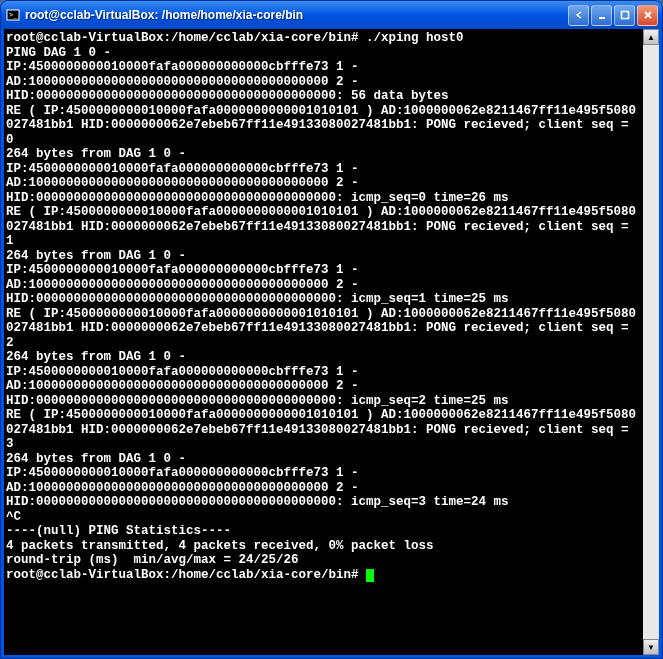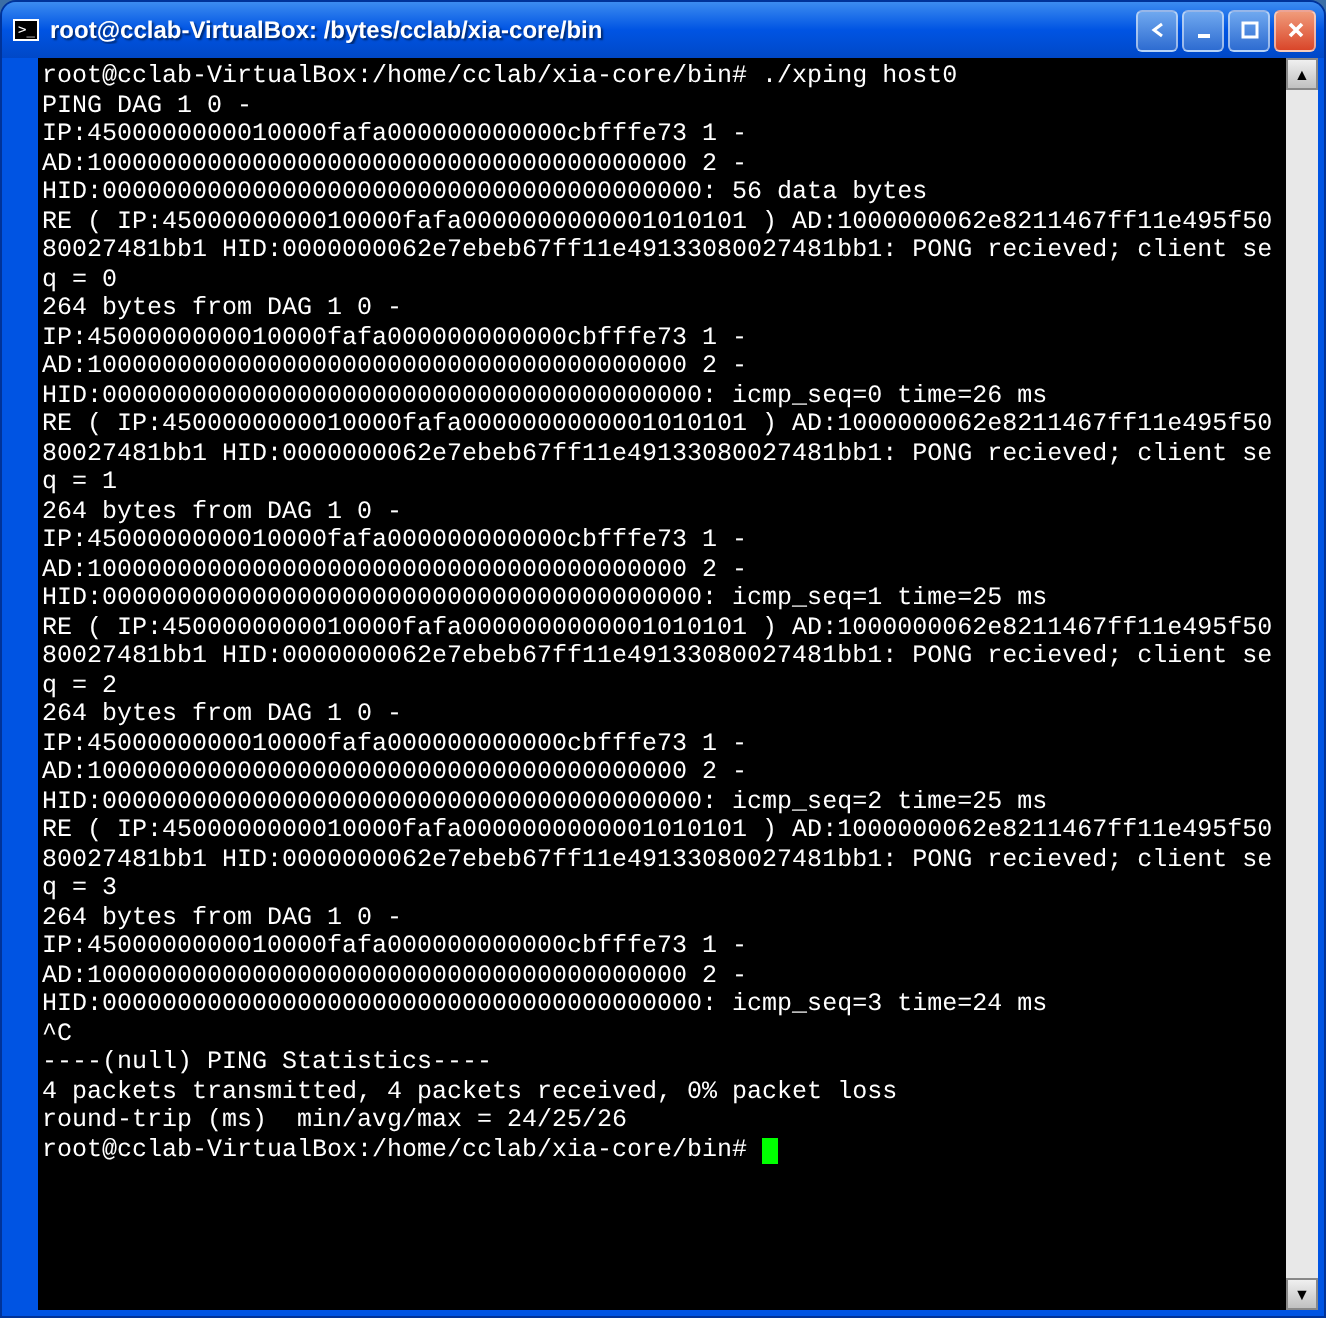--- a/index.html
+++ b/index.html
@@ -73,22 +73,23 @@
     }
     .btn-max {
       background: linear-gradient(to bottom, #6fa8ef, #2e6cd1);
     }
     .btn-close {
       background: linear-gradient(to bottom, #f09b7a, #d9462a);
     }
     .terminal-wrap {
       flex: 1;
       background: #0054e3;
-      padding: 0 3px 3px 18px;
+      padding: 0 3px 3px 3px;
       display: flex;
+      font-weight: bold;
     }
     .terminal {
       flex: 1;
       background: #000000;
       color: #ffffff;
       font-family: 'Courier New', monospace;
       font-size: 12.5px;
       line-height: 14.5px;
       padding: 2px;
       overflow: hidden;
@@ -131,21 +132,21 @@
 <body>
 
 <div class="window">
   <div class="titlebar">
     <div class="titlebar-icon">
       <svg width="14" height="14" viewBox="0 0 14 14">
         <rect x="1" y="2" width="12" height="10" fill="#000" stroke="#fff" stroke-width="1"></rect>
         <text x="3" y="9" fill="#fff" font-size="7" font-family="monospace">&gt;_</text>
       </svg>
     </div>
-    <div class="titlebar-text">root@cclab-VirtualBox: /bytes/cclab/xia-core/bin</div>
+    <div class="titlebar-text">root@cclab-VirtualBox: /home/home/xia-core/bin</div>
     <div class="titlebar-buttons">
       <div class="titlebar-btn btn-extra">
         <svg width="10" height="10" viewBox="0 0 10 10">
             <path d="M7 2 L3 5 L7 8" stroke="#fff" stroke-width="1.5" fill="none"></path>
           </svg>
       </div>
       <div class="titlebar-btn btn-min">
         <svg width="10" height="10" viewBox="0 0 10 10">
             <rect x="2" y="7" width="6" height="2" fill="#fff"></rect>
           </svg>

